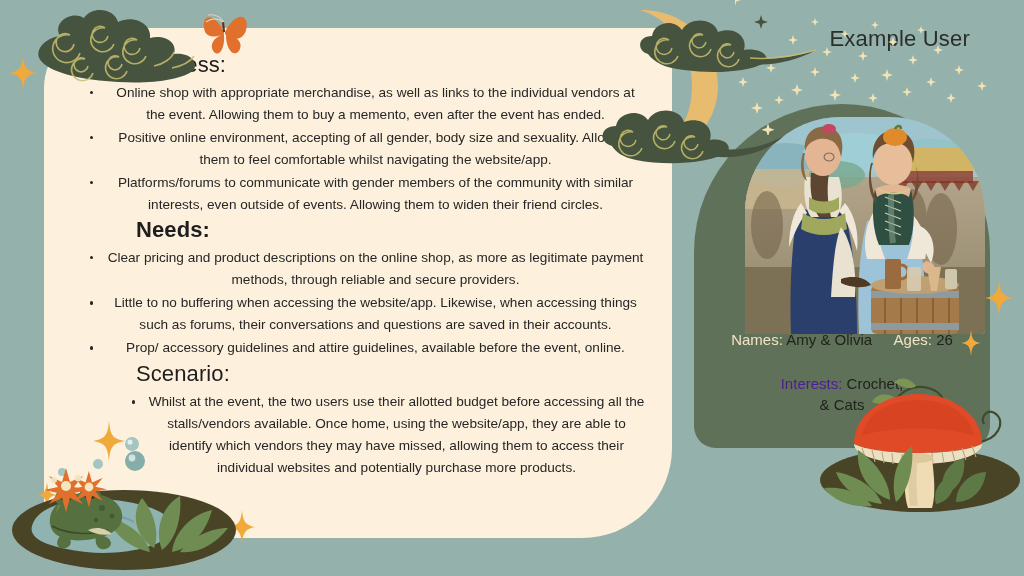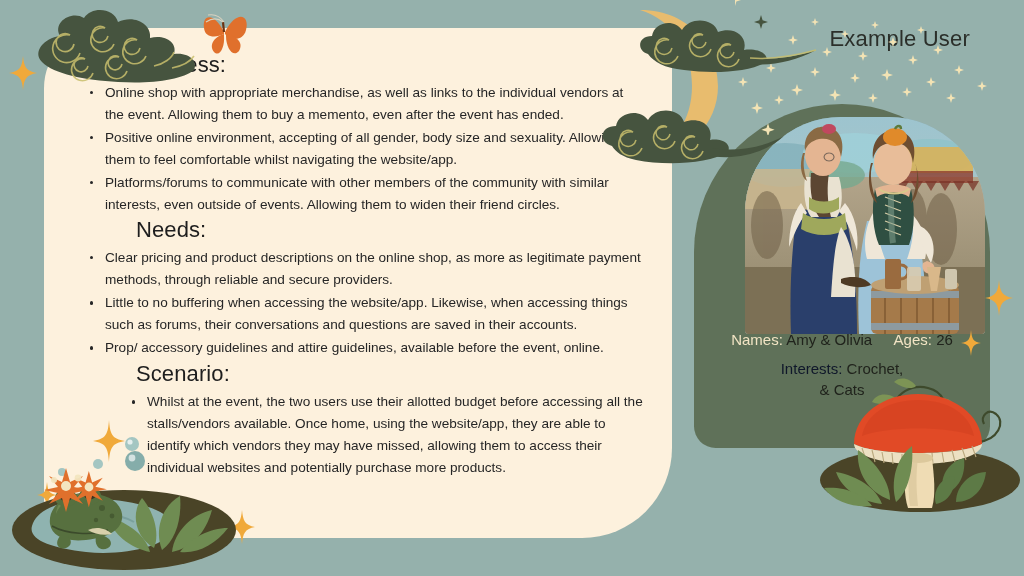--- a/index.html
+++ b/index.html
@@ -21,31 +21,32 @@
   }
 
   .content{
     position:absolute; left:44px; top:28px; width:628px; height:510px;
     z-index:6; padding:24px 26px 0 32px;
   }
   .sec-title{
     font-size:22px; color:#1e1e1e; font-weight:400;
     margin:0 0 4px 60px; letter-spacing:.1px;
   }
-  .sec-title.needs{ margin-top:0; }
+  .sec-title.needs{ margin-top:0;font-weight:bold; }
   .sec-title.scenario{ margin-top:2px; }
   ul.bullets{ list-style:none; margin:0 0 0 10px; }
   ul.bullets.indent{ margin-left:52px; }
   ul.bullets li{
     position:relative;
     padding-left:19px;
     font-size:13.6px;
     line-height:1.62;
     color:#262626;
     margin-bottom:1px;
+    text-align:center;
   }
   ul.bullets li:before{
     content:"";
     position:absolute; left:4px; top:9px;
     width:3.4px; height:3.4px; border-radius:50%;
     background:#262626;
   }
 
   
   .arch-panel{
@@ -62,26 +63,26 @@
     overflow:hidden;
     z-index:4;
     background:#8aa6a8;
   }
   .photo svg{ display:block; }
 
   .info{
     position:absolute; left:694px; top:332px; width:296px;
     z-index:5; text-align:center; color:#20231c;
   }
-  .info-row1{ font-size:15px; line-height:1.1; margin-bottom:9px; }
+  .info-row1{ font-size:15px; line-height:1.1; margin-bottom:24px; }
   .lbl{ color:#f2e4c4; }
   .val{ color:#20231c; }
   .gap{ display:inline-block; width:14px; }
   .info-interests{ font-size:15px; line-height:1.42; }
-  .info-interests .lbl{ color:#0f172a; }
+  .info-interests .lbl{ color:#4c1d95; }
 
   .title{
     position:absolute; right:54px; top:26px;
     font-size:22px; color:#2b2f2a; z-index:7; letter-spacing:.2px;
   }
 
   .deco{ position:absolute; z-index:8; pointer-events:none; }
   .deco.under{ z-index:1; }
 </style>
 </head>
@@ -415,21 +416,21 @@
 
   <div class="title">Example User</div>
 
   <div class="content">
 
     <div>
       <div class="sec-title">Success:</div>
       <ul class="bullets">
         <li>Online shop with appropriate merchandise, as well as links to the individual vendors at the event. Allowing them to buy a memento, even after the event has ended.</li>
         <li>Positive online environment, accepting of all gender, body size and sexuality. Allowing them to feel comfortable whilst navigating the website/app.</li>
-        <li>Platforms/forums to communicate with other members of the community with similar interests, even outside of events. Allowing them to widen their friend circles.</li>
+        <li>Platforms/forums to communicate with gender members of the community with similar interests, even outside of events. Allowing them to widen their friend circles.</li>
       </ul>
     </div>
 
     <div>
       <div class="sec-title needs">Needs:</div>
       <ul class="bullets">
         <li>Clear pricing and product descriptions on the online shop, as more as legitimate payment methods, through reliable and secure providers.</li>
         <li>Little to no buffering when accessing the website/app. Likewise, when accessing things such as forums, their conversations and questions are saved in their accounts.</li>
         <li>Prop/ accessory guidelines and attire guidelines, available before the event, online.</li>
       </ul>

